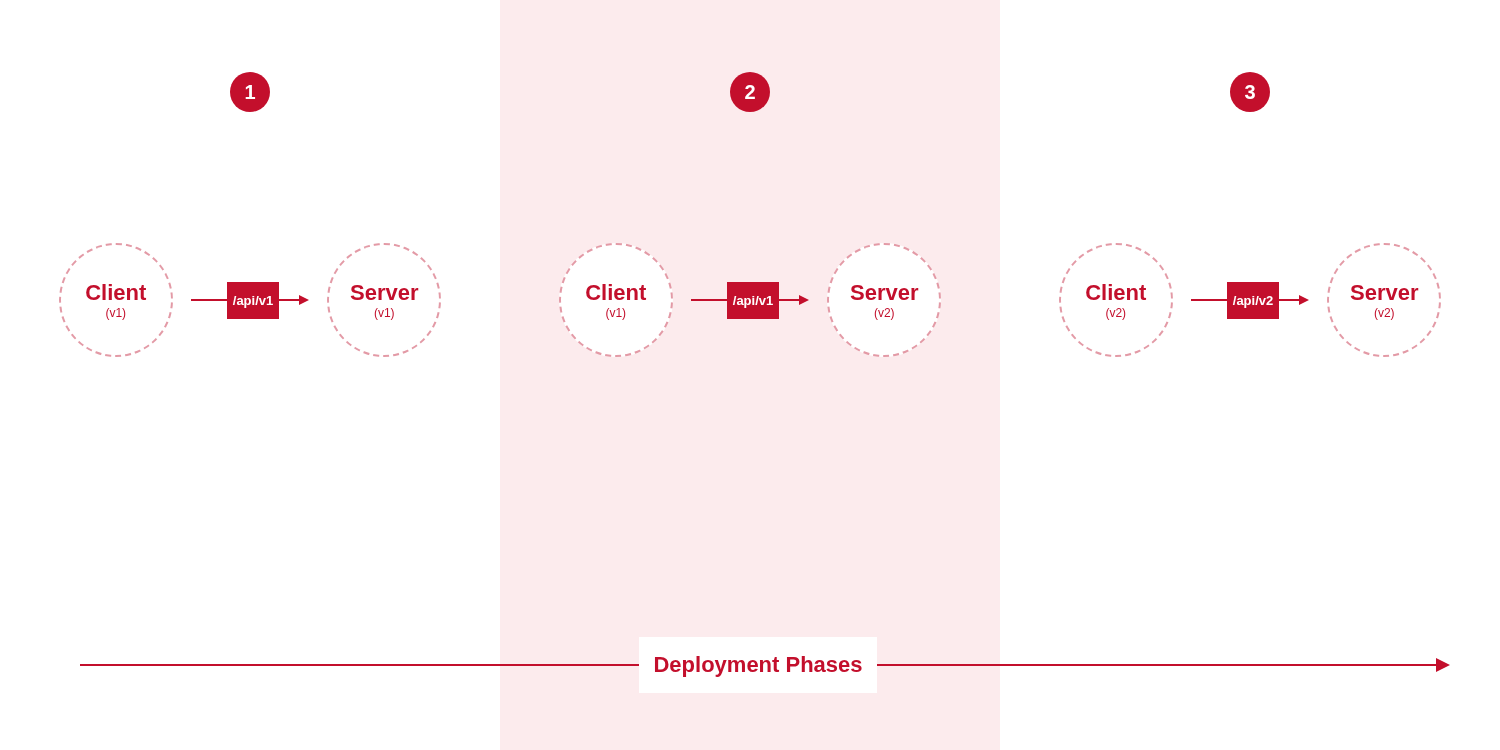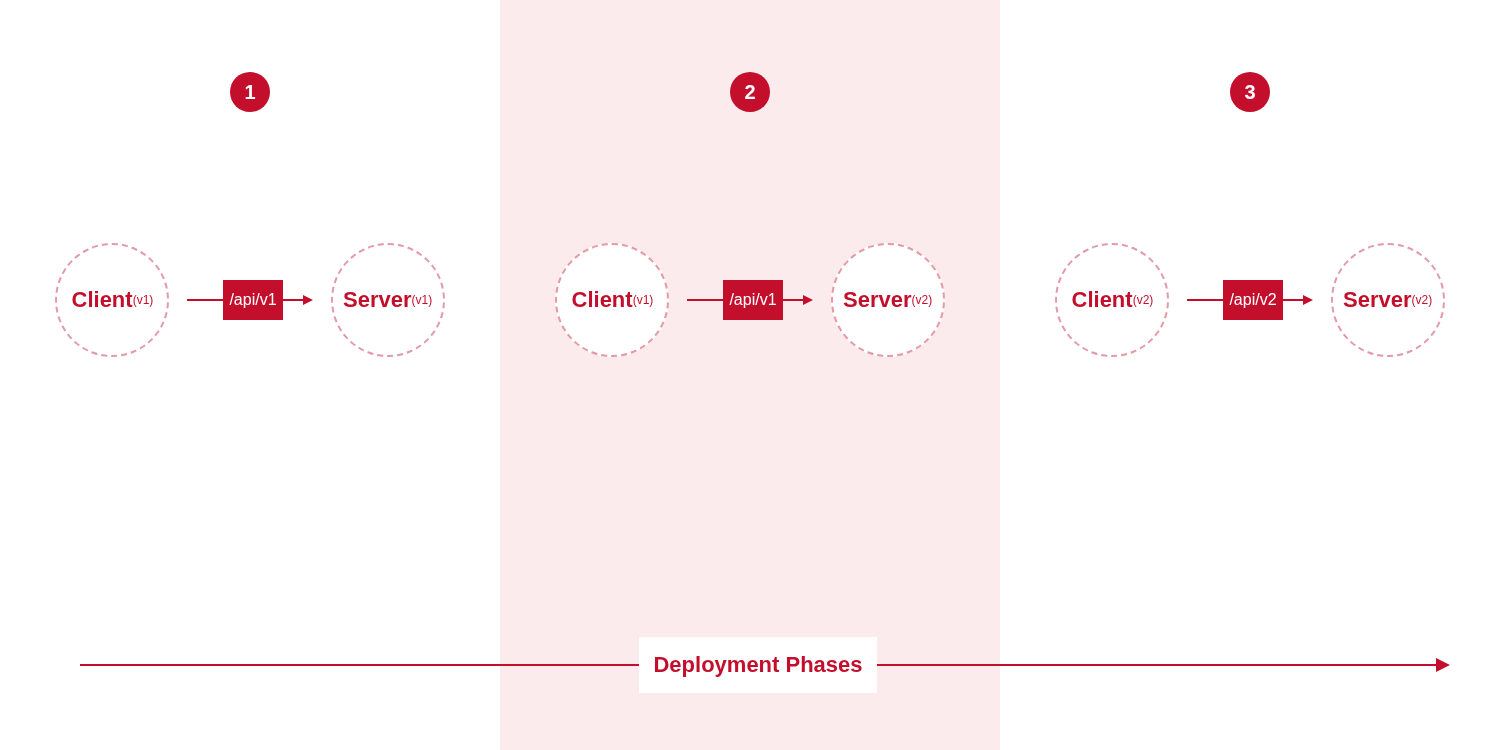--- a/index.html
+++ b/index.html
@@ -6,27 +6,27 @@
     --red:#c30f2c;
     --red-pale:#fcebed;
     --red-stroke:#e39aa6;
   }
   html,body{margin:0;padding:0;width:1500px;height:750px;background:#fff;font-family:"Segoe UI",Arial,sans-serif;overflow:hidden}
   .canvas{position:relative;width:1500px;height:750px}
   .phase{position:absolute;top:0;height:750px;width:500px}
   .phase.highlight{background:var(--red-pale)}
   .badge{position:absolute;top:72px;left:50%;transform:translateX(-50%);width:40px;height:40px;border-radius:50%;background:var(--red);color:#fff;font-weight:700;font-size:20px;display:flex;align-items:center;justify-content:center}
   .row{position:absolute;top:240px;left:0;right:0;height:120px;display:flex;align-items:center;justify-content:center;gap:18px}
-  .node{width:110px;height:110px;border-radius:50%;border:2px dashed var(--red-stroke);background:#fff;display:flex;flex-direction:row;align-items:center;justify-content:center;color:var(--red)}
+  .node{width:110px;height:110px;border-radius:50%;border:2px dashed var(--red-stroke);background:#fff;display:flex;flex-direction:column;align-items:center;justify-content:center;color:var(--red)}
   .node .name{font-weight:700;font-size:22px}
   .node .ver{font-size:12px}
   .arrow{display:flex;align-items:center;color:var(--red)}
   .arrow .line{height:2px;background:var(--red);width:36px}
   .arrow .head{width:0;height:0;border-left:10px solid var(--red);border-top:5px solid transparent;border-bottom:5px solid transparent}
-  .arrow .tag{background:var(--red);color:#fff;font-size:16px;font-weight:400;padding:11px 6px}
+  .arrow .tag{background:var(--red);color:#fff;font-size:13px;font-weight:700;padding:11px 6px}
   .deploy{position:absolute;left:80px;right:50px;top:650px;height:30px;display:flex;align-items:center}
   .deploy .dline{flex:1;height:2px;background:var(--red)}
   .deploy .dlabel{padding:15px 14px;color:var(--red);font-size:22px;font-weight:600;background:#fff}
   .deploy .dhead{width:0;height:0;border-left:14px solid var(--red);border-top:7px solid transparent;border-bottom:7px solid transparent}
 </style>
 </head>
 <body>
 
 <div class="canvas">
 

